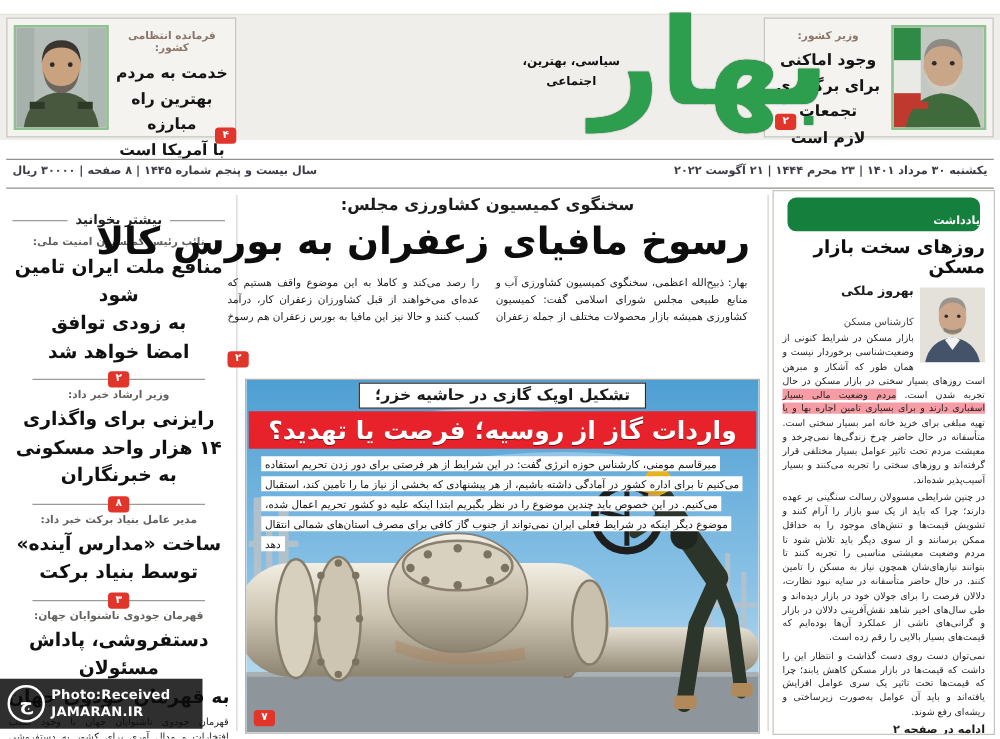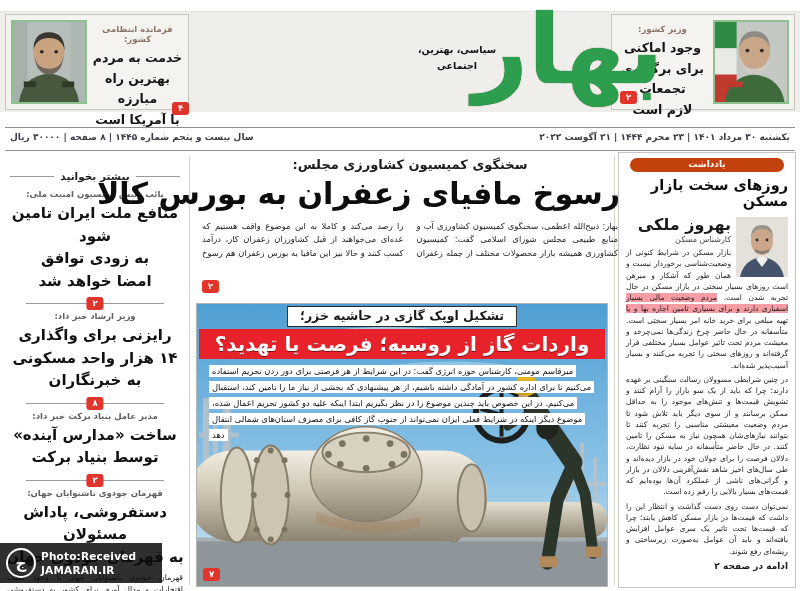--- a/index.html
+++ b/index.html
@@ -51,21 +51,21 @@
   .s-sep .badge{position:absolute;left:50%;top:-7px;transform:translateX(-50%)}
   .s-body{font-size:7.8px;text-align:justify;line-height:1.55;color:#222;padding:4px 3px 0;direction:rtl}
 
   .watermark{position:absolute;left:0;top:543px;width:162px;height:40px;background:rgba(10,10,10,.85);
              display:flex;align-items:center;gap:5px;padding:3px 6px;direction:ltr;z-index:6}
   .wm-logo{width:30px;height:30px;border:2px solid #fff;border-radius:50%;color:#fff;
            display:flex;align-items:center;justify-content:center;font-size:15px;font-weight:bold;flex:0 0 30px}
   .wm-txt{color:#fff;font-weight:bold;font-size:10.5px;line-height:1.35;letter-spacing:.2px}
 
   
-  .center{position:absolute;left:200px;top:157px;width:420px;text-align:center}
+  .center{position:absolute;left:180px;top:157px;width:420px;text-align:center}
   .m-kicker{font-size:13px;font-weight:bold;color:#1d1d1d}
   .m-head{font-size:30px;font-weight:bold;color:#0d0d0d;margin-top:4px;white-space:nowrap;letter-spacing:-.5px}
   .m-body{columns:2;column-gap:13px;font-size:8.4px;line-height:1.6;text-align:justify;margin:9px 2px 0;height:50px;overflow:hidden;direction:rtl}
   .m-badge-row{text-align:left;margin:4px 2px 0}
 
   
   .photo{position:absolute;left:196px;top:303px;width:412px;height:284px;border:1px solid #b5b5b0;overflow:hidden}
   .photo svg.pic{position:absolute;inset:0;width:100%;height:100%}
   .p-kicker{position:absolute;top:2px;left:50%;transform:translateX(-50%);background:#fff;border:1px solid #2a2a2a;
             padding:1px 12px 3px;font-size:12.5px;font-weight:bold;white-space:nowrap;z-index:2}
@@ -73,26 +73,26 @@
           display:flex;align-items:center;justify-content:center;color:#fff;font-size:20px;font-weight:bold;
           text-shadow:0 1px 0 #7e0d12}
   .p-body{position:absolute;top:60px;left:12px;right:12px;z-index:2;text-align:left;font-size:8.4px;
           font-weight:normal;line-height:1.9;color:#101010;direction:rtl}
   .p-body span{background:#fff;padding:1px 3px;-webkit-box-decoration-break:clone;box-decoration-break:clone}
   .photo .badge{position:absolute;left:6px;bottom:5px;z-index:3}
 
   
   .note{position:absolute;left:618px;top:152px;width:178px;height:436px;background:#fff;border:1px solid #c6c5c0;
         padding:5px 7px;overflow:hidden}
-  .pill{display:block;margin:0 4px 5px;background:#c2410c;color:#fff;text-align:center;font-size:9px;
-        font-weight:bold;border-radius:7px;padding:1px 0 3px}
+  .pill{display:block;margin:0 4px 5px;background:#15803d;color:#fff;font-size:9px;
+        font-weight:bold;border-radius:7px;padding:14px 0 3px}
   .n-title{font-size:14.5px;font-weight:bold;margin:3px 0 6px;color:#0e0e0e}
   .n-photo{float:right;width:52px;height:60px;margin:2px 0 3px 5px;background:#e8e6e0;overflow:hidden}
   .n-photo svg{width:100%;height:100%;display:block}
-  .n-author{font-size:16px;font-weight:bold;margin-bottom:1px}
+  .n-author{font-size:10px;font-weight:bold;margin-bottom:14px}
   .n-role{font-size:8px;color:#444;margin-bottom:3px}
   .n-body{font-size:7.5px;text-align:justify;line-height:1.5;color:#1c1c1c}
   .n-body p{margin-bottom:3px}
   .hl{background:rgba(240,95,110,.62)}
   .n-cont{font-size:9px;font-weight:bold;margin-top:2px}
 </style>
 </head>
 <body>
 
 <div class="page">

